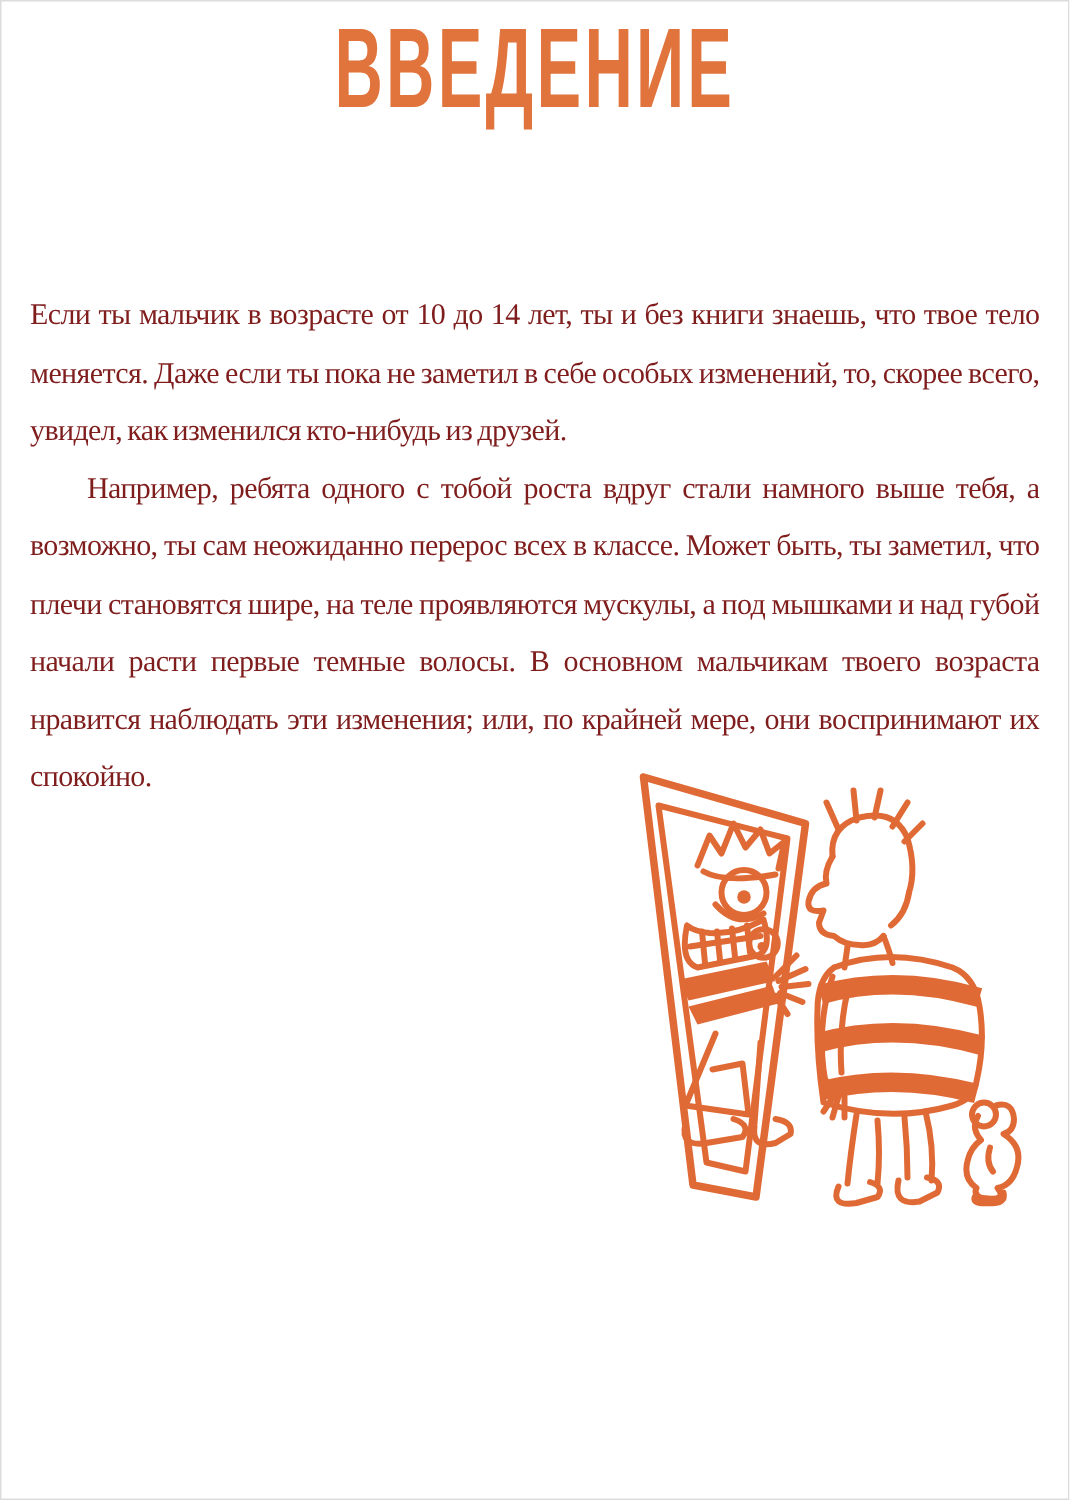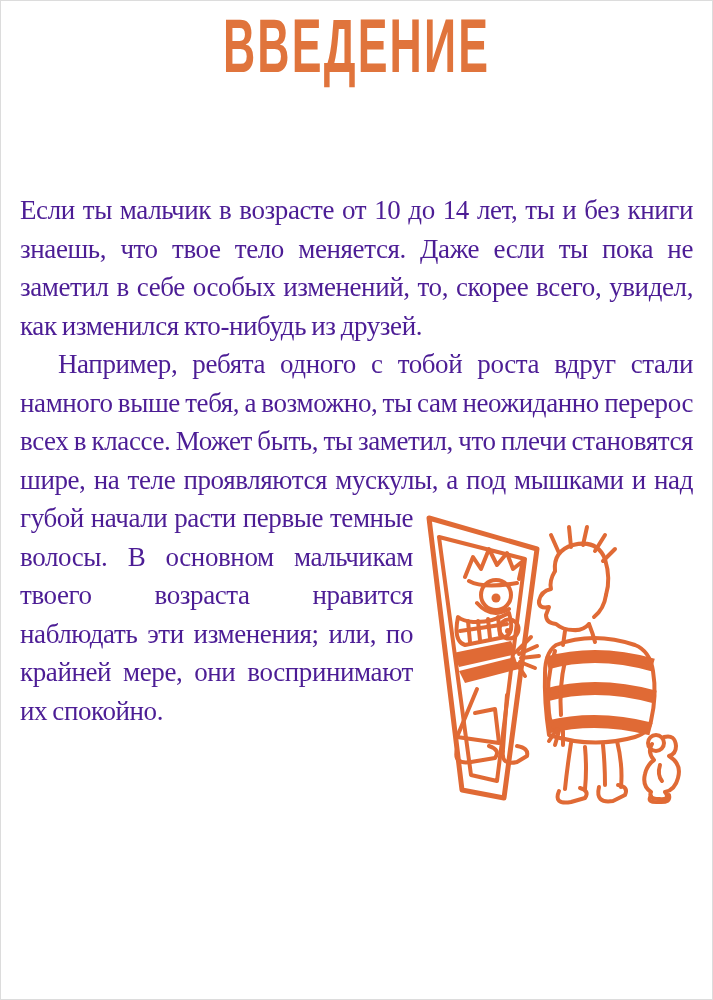--- a/index.html
+++ b/index.html
@@ -25,25 +25,25 @@
     letter-spacing:3px;
     color:#E0743C;
     transform:scale(0.72,1.22);
     transform-origin:center top;
     white-space:nowrap;
   }
   .content{
     position:absolute;
     top:190px;left:19px;width:673px;bottom:4px;
     overflow:hidden;
-    font-size:27px;
+    font-size:20px;
     line-height:38.5px;
     letter-spacing:-0.4px;
     word-spacing:-1.2px;
-    color:#4c1d95;
+    color:#7f1d1d;
     text-align:justify;
   }
   .para{margin:0;text-indent:38px;}
   .para.first{text-indent:0;}
   .illu-float{
     float:right;
     width:280px;
     height:663px;
     shape-outside:inset(312px 0 0 0);
   }

